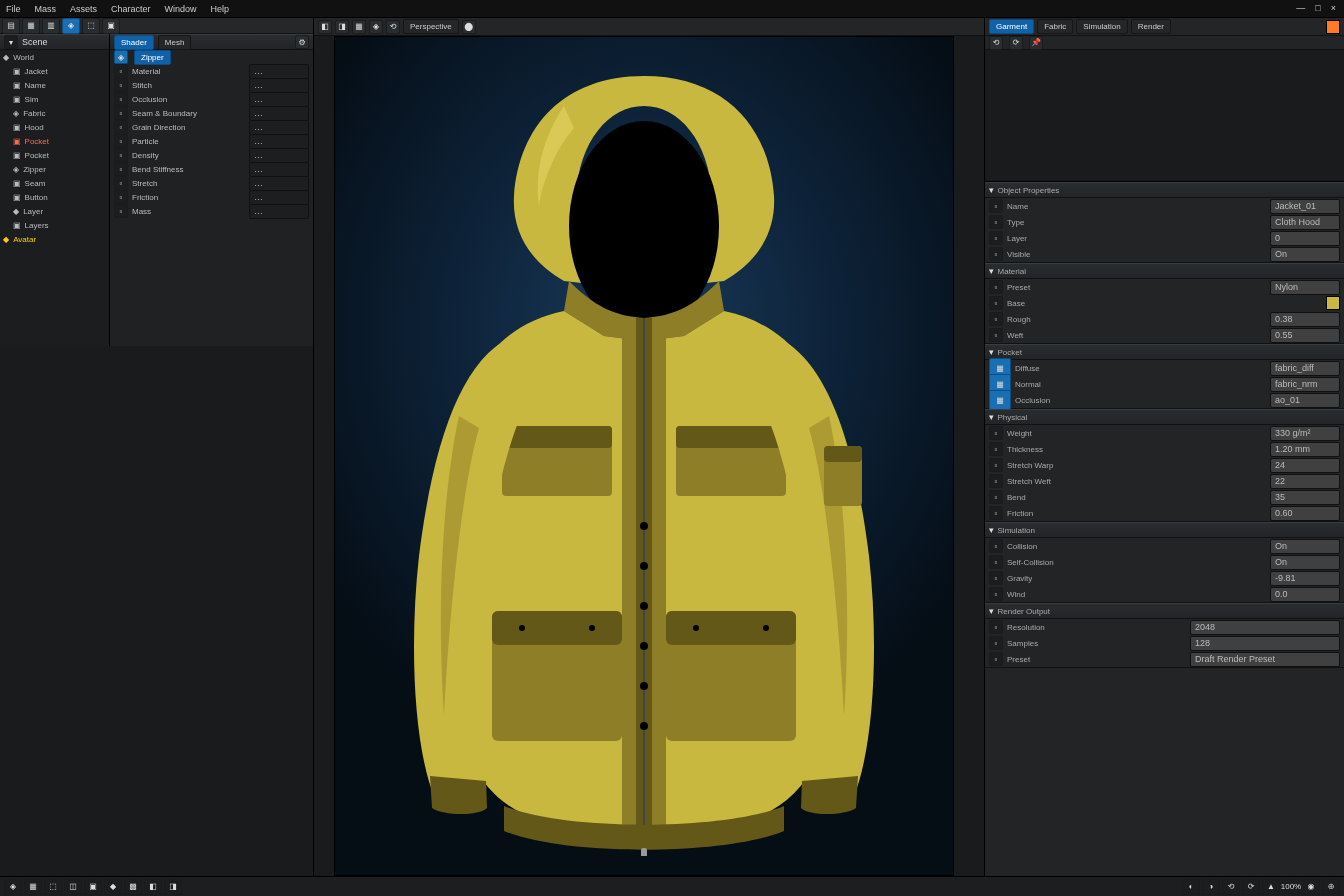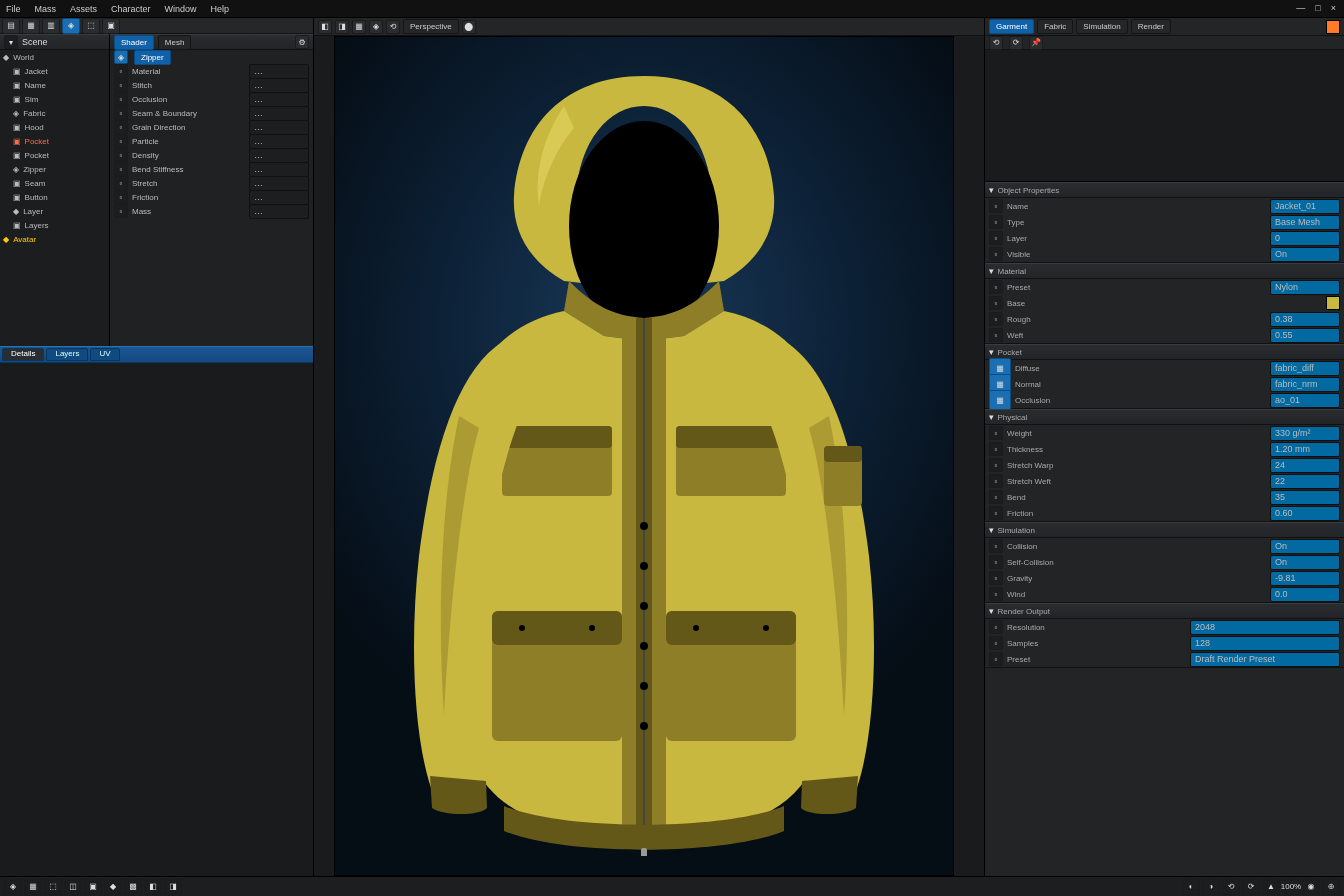--- a/index.html
+++ b/index.html
@@ -15,21 +15,21 @@
 
 #body{display:flex;height:858px}
 
 
 .iconbtn{width:18px;height:16px;background:#2a2d30;border:1px solid #1a1b1d;border-radius:2px;display:flex;align-items:center;justify-content:center;font-size:8px;color:#ddd;cursor:pointer}
 .iconbtn.blue{background:#1a6fb4;border-color:#0b4d82}
 .iconbtn.dark{background:#1b1d1f}
 .iconbtn.small{width:14px;height:14px}
 .swatch{width:14px;height:14px;border:1px solid #000}
 .field{height:15px;background:#1c1e20;border:1px solid #0f1011;color:#bbb;font-size:9px;padding:0 4px;border-radius:2px;display:flex;align-items:center}
-.field.light{background:#0369a1}
+.field.light{background:#404040}
 .chip{height:15px;padding:0 6px;background:#242628;border:1px solid #141516;border-radius:2px;font-size:8px;color:#ccc;display:flex;align-items:center}
 .chip.sel{background:#1161a8;border-color:#0b4d82;color:#fff}
 .hdr{height:16px;background:linear-gradient(#2a2d30,#222427);border-top:1px solid #3a3d40;border-bottom:1px solid #111;padding:0 4px;gap:4px;font-size:9px;color:#ddd}
 .sub{height:14px;padding:0 4px;gap:6px;font-size:8px;color:#aaa}
 
 
 #left{width:314px;background:#1e2022;border-right:1px solid #000;flex-shrink:0}
 #left-toolstrip{height:16px;background:#252729;border-bottom:1px solid #111;gap:2px;padding:0 2px}
 #left-split{display:flex;height:312px}
 #outliner{width:110px;background:#1b1d1f;border-right:1px solid #000}
@@ -238,25 +238,20 @@
             <div class="item row">
               <span class="iconbtn small dark">▫</span>
               <span class="lbl">Mass</span>
               <span style="flex:1"></span>
               <span class="field" style="width:60px">…</span>
             </div>
           </div>
       </div>
     </div>
 
-    <div id="left-tabs" class="row">
-      <div class="tab sel">Details</div>
-      <div class="tab">Layers</div>
-      <div class="tab">UV</div>
-    </div>
     <div id="left-bottom"></div>
   </div>
 
   <div id="center" class="col">
     <div id="center-bar" class="row">
       <div class="iconbtn small">◧</div>
       <div class="iconbtn small">◨</div>
       <div class="iconbtn small">▦</div>
       <div class="iconbtn small">◈</div>
       <div class="iconbtn small">⟲</div>
@@ -346,21 +341,21 @@
             <div class="row row-prop">
               <span class="iconbtn small dark">▫</span>
               <span class="lbl" style="width:80px">Name</span>
               <span style="flex:1"></span>
               <span class="field light" style="min-width:70px">Jacket_01</span>
             </div>
             <div class="row row-prop">
               <span class="iconbtn small dark">▫</span>
               <span class="lbl" style="width:80px">Type</span>
               <span style="flex:1"></span>
-              <span class="field light" style="min-width:70px">Base Mesh</span>
+              <span class="field light" style="min-width:70px">Cloth Hood</span>
             </div>
             <div class="row row-prop">
               <span class="iconbtn small dark">▫</span>
               <span class="lbl" style="width:80px">Layer</span>
               <span style="flex:1"></span>
               <span class="field light" style="min-width:70px">0</span>
             </div>
             <div class="row row-prop">
               <span class="iconbtn small dark">▫</span>
               <span class="lbl" style="width:80px">Visible</span>

